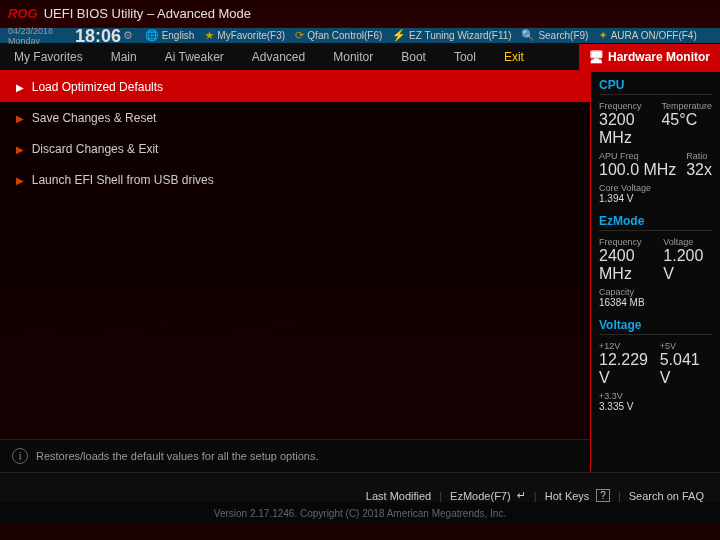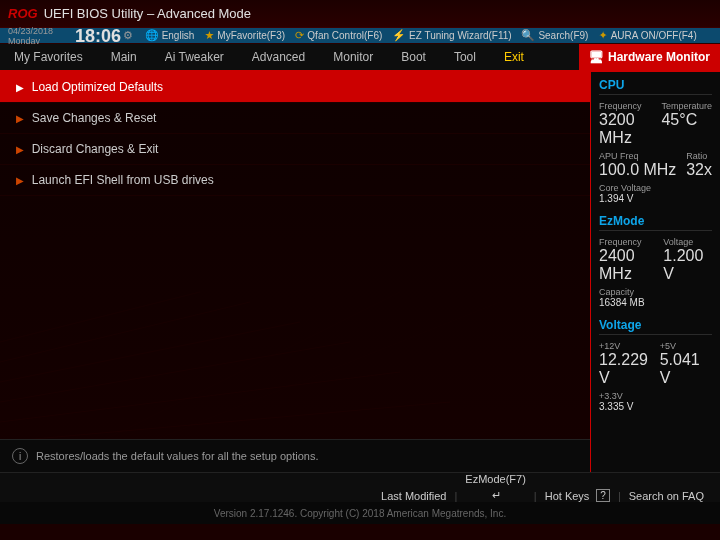--- a/index.html
+++ b/index.html
@@ -441,21 +441,21 @@
     </div>
   </div>
 </div>
 
 <div class="status-bar">
   <div style="flex:1;"></div>
   <span class="status-item">
     <span>Last Modified</span>
   </span>
   <span class="status-divider">|</span>
-  <span class="status-item" style="cursor:pointer;flex-direction:column;">
+  <span class="status-item" style="cursor:pointer;">
     <span>EzMode(F7)</span>
     <span style="margin-left:2px;">↵</span>
   </span>
   <span class="status-divider">|</span>
   <span class="status-item">
     <span>Hot Keys</span>
     <span style="border:1px solid #888;padding:0 3px;margin-left:3px;font-size:10px;">?</span>
   </span>
   <span class="status-divider">|</span>
   <span class="status-item" style="cursor:pointer;">

